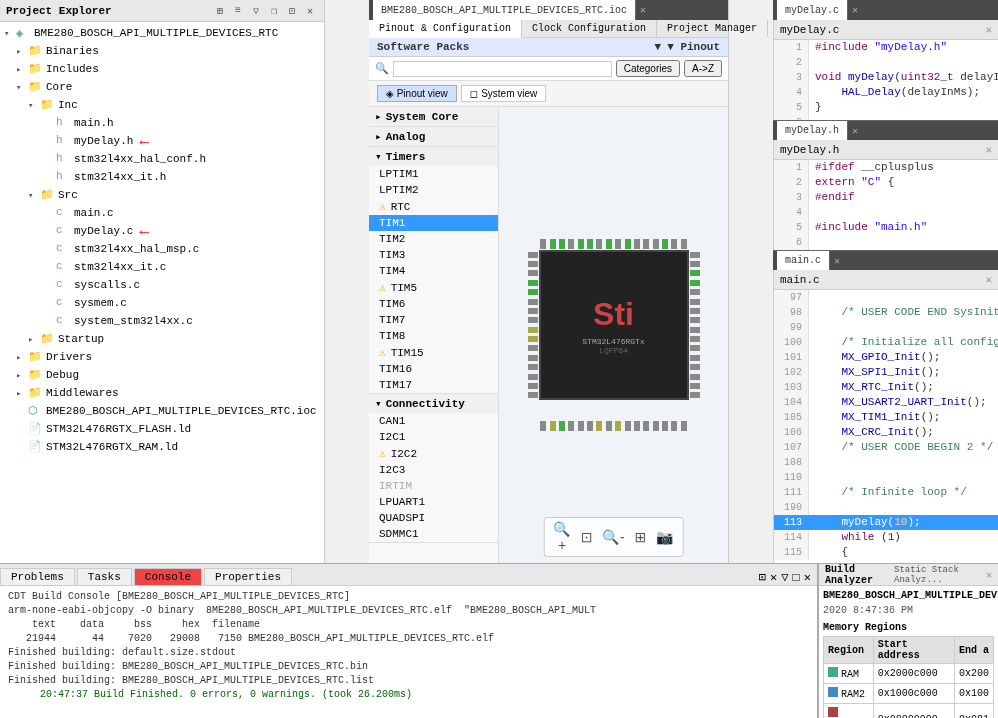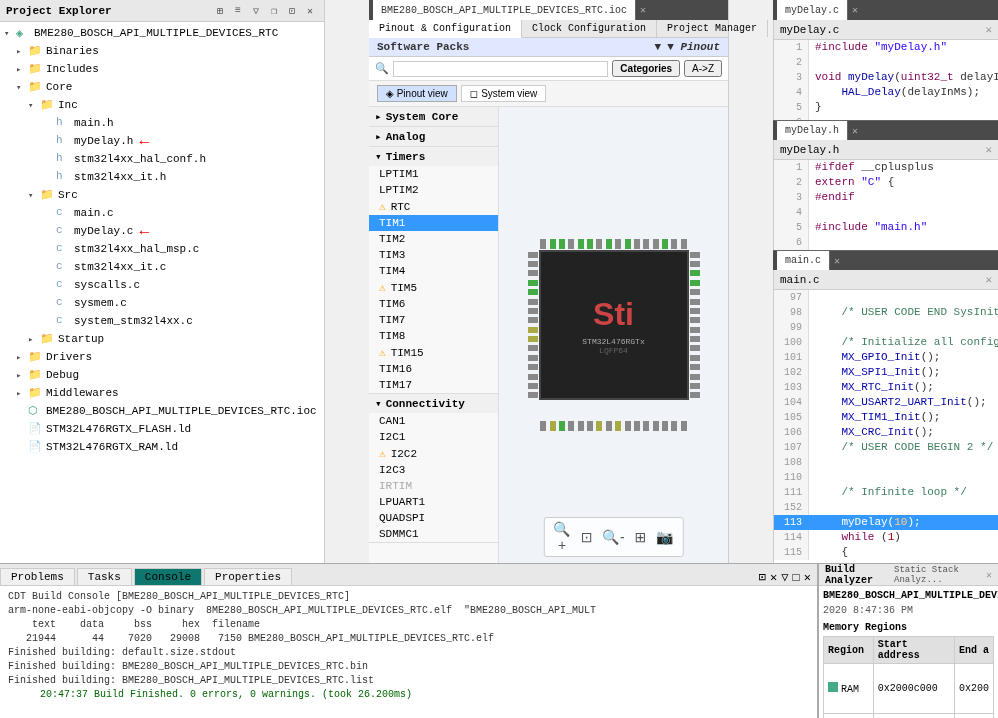--- a/index.html
+++ b/index.html
@@ -69,38 +69,38 @@
     .kw { color: #7f0055; font-weight: normal; }
     .str { color: #2a00ff; }
     .comment { color: #3f7f5f; }
     .fn { color: #0000aa; }
     .num { color: #aa0000; }
 
     
     .bottom-left { flex: 1; display: flex; flex-direction: column; border-right: 1px solid #aaa; }
     .bottom-tabs { display: flex; background: #e8e8e8; border-bottom: 1px solid #ccc; height: 22px; align-items: flex-end; }
     .bottom-tab { padding: 2px 10px; font-size: 11px; cursor: pointer; border: 1px solid #ccc; border-bottom: none; margin-right: 2px; background: #f0f0f0; }
-    .bottom-tab.active { background: #0f766e; }
+    .bottom-tab.active { background: #ef4444; }
     .bottom-tab-icons { margin-left: auto; display: flex; align-items: center; gap: 4px; padding: 0 6px; }
     .bottom-content { flex: 1; overflow-y: auto; overflow-x: auto; padding: 4px 8px; font-size: 10px; font-family: 'Courier New', monospace; color: #333; background: #fff; }
     .console-line { line-height: 14px; white-space: pre; }
     .console-success { color: #060; margin-left: 32px; }
 
     
     .build-analyzer { width: 180px; background: #fff; border-left: 1px solid #aaa; display: flex; flex-direction: column; flex-shrink: 0; }
     .build-header { background: #e8e8e8; border-bottom: 1px solid #ccc; padding: 2px 6px; font-size: 10px; display: flex; align-items: center; justify-content: space-between; height: 22px; }
     .build-title { font-weight: bold; font-size: 10px; }
     .build-content { flex: 1; overflow-y: auto; padding: 4px; }
     .build-project { font-size: 10px; font-weight: bold; margin-bottom: 4px; }
     .build-time { font-size: 10px; color: #555; margin-bottom: 6px; }
     .memory-section { margin-bottom: 6px; }
     .memory-title { font-size: 10px; font-weight: bold; margin-bottom: 3px; }
     .memory-table { width: 100%; border-collapse: collapse; font-size: 10px; }
     .memory-table th { background: #e0e0e0; padding: 2px 4px; text-align: left; border: 1px solid #ccc; }
-    .memory-table td { padding: 18px 4px; border: 1px solid #ccc; margin-top: 24px; }
+    .memory-table td { padding: 3px 4px; border: 1px solid #ccc; margin-top: 24px; }
     .mem-ram { background: #4a8; color: white; display: inline-block; width: 10px; height: 10px; margin-right: 3px; }
     .mem-ram2 { background: #48c; color: white; display: inline-block; width: 10px; height: 10px; margin-right: 3px; }
     .mem-flash { background: #a44; color: white; display: inline-block; width: 10px; height: 10px; margin-right: 3px; }
 
     
     ::-webkit-scrollbar { width: 8px; height: 8px; }
     ::-webkit-scrollbar-track { background: #f1f1f1; }
     ::-webkit-scrollbar-thumb { background: #bbb; }
 
     .pinout-views { display: flex; gap: 4px; padding: 4px 8px; border-bottom: 1px solid #ddd; background: #f5f5f5; }
@@ -315,28 +315,28 @@
         <div class="config-tab active">Pinout &amp; Configuration</div>
         <div class="config-tab">Clock Configuration</div>
         <div class="config-tab">Project Manager</div>
         <div class="config-tab">Tools</div>
       </div>
 
       <div class="config-toolbar">
         <span class="config-toolbar-left">Software Packs</span>
         <span class="config-toolbar-right">
           <span>▼</span>
-          <span style="margin-left:2px;font-style:italic;">▼ Pinout</span>
+          <span style="margin-left:2px;">▼ Pinout</span>
         </span>
       </div>
 
       <div class="config-search">
         <span style="color:#888;">🔍</span>
         <input type="text" style="flex: 1 1 0%; border: 1px solid rgb(204, 204, 204); padding: 1px 4px; font-size: 11px;">
-        <button style="padding:1px 6px;font-size:10px;font-weight:bold;">Categories</button>
+        <button style="padding:1px 6px;font-size:10px;">Categories</button>
         <button style="padding:1px 6px;font-size:10px;">A-&gt;Z</button>
       </div>
 
       <div class="pinout-views">
         <button class="view-btn active">
           <span>◈</span>
           <span>Pinout view</span>
         </button>
         <button class="view-btn">
           <span>◻</span>
@@ -634,21 +634,21 @@
             </div>
           <div class="code-line">
               <span class="line-num">110</span>
               <span class="line-content"></span>
             </div>
           <div class="code-line">
               <span class="line-num">111</span>
               <span class="line-content">    <span class="comment">/* Infinite loop */</span></span>
             </div>
           <div class="code-line">
-              <span class="line-num">152</span>
+              <span class="line-num">190</span>
             </div>
           <div class="code-line highlighted">
               <span class="line-num" style="background:#3399ff;color:white;border-color:#3399ff;">113</span>
               <span class="line-content" style="color:white;">    myDelay(<span class="num" style="color:#ffcc88;">10</span>);</span>
             </div>
           <div class="code-line">
               <span class="line-num">114</span>
               <span class="line-content">    <span class="kw">while</span> (<span class="num">1</span>)</span>
             </div>
           <div class="code-line">

